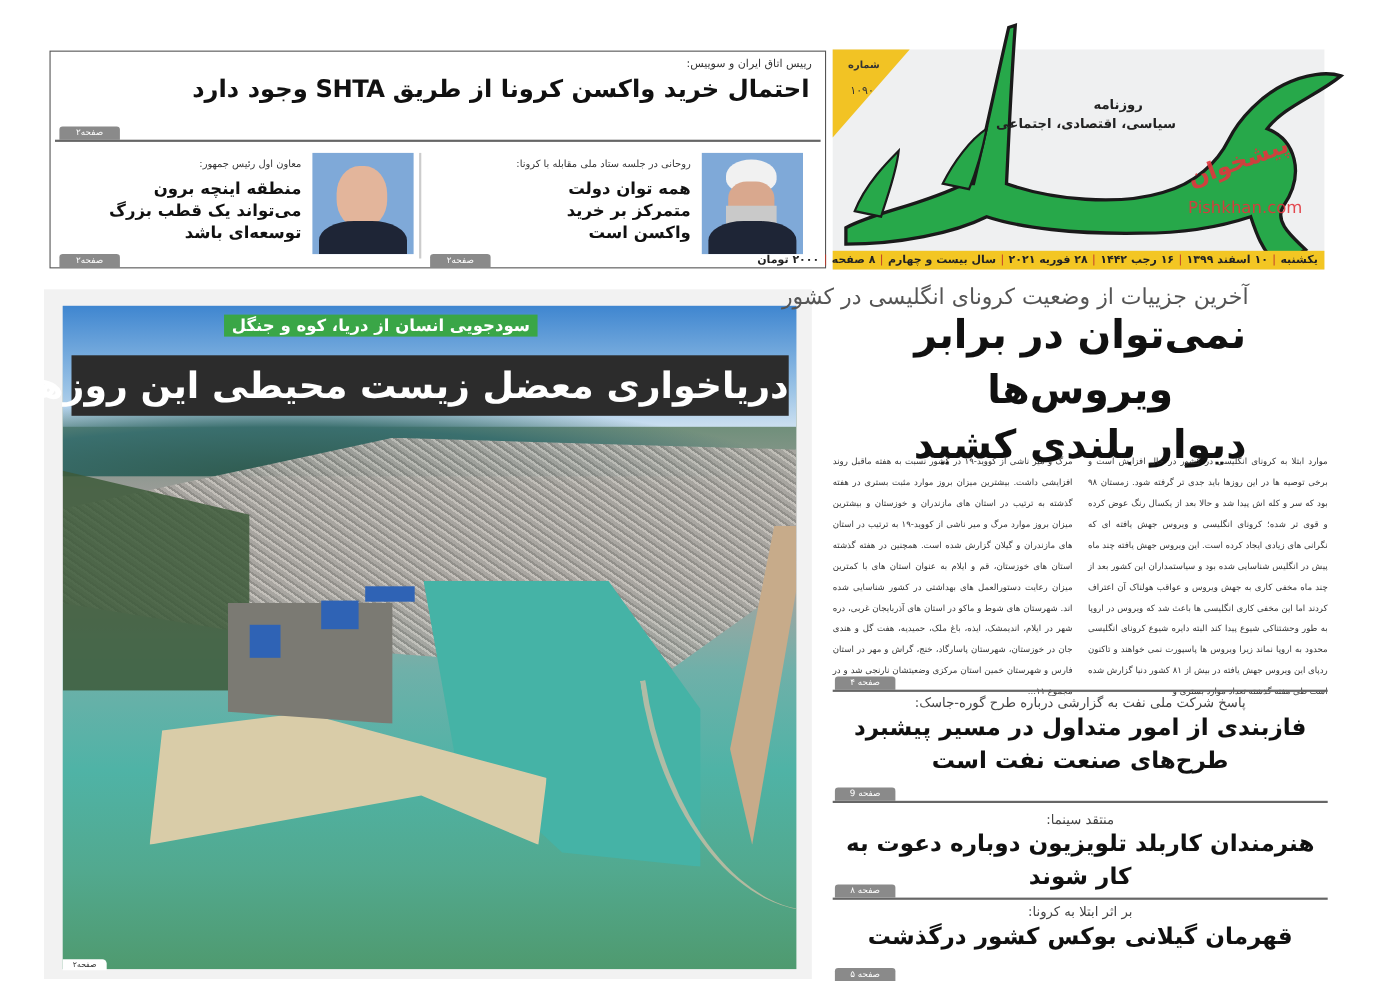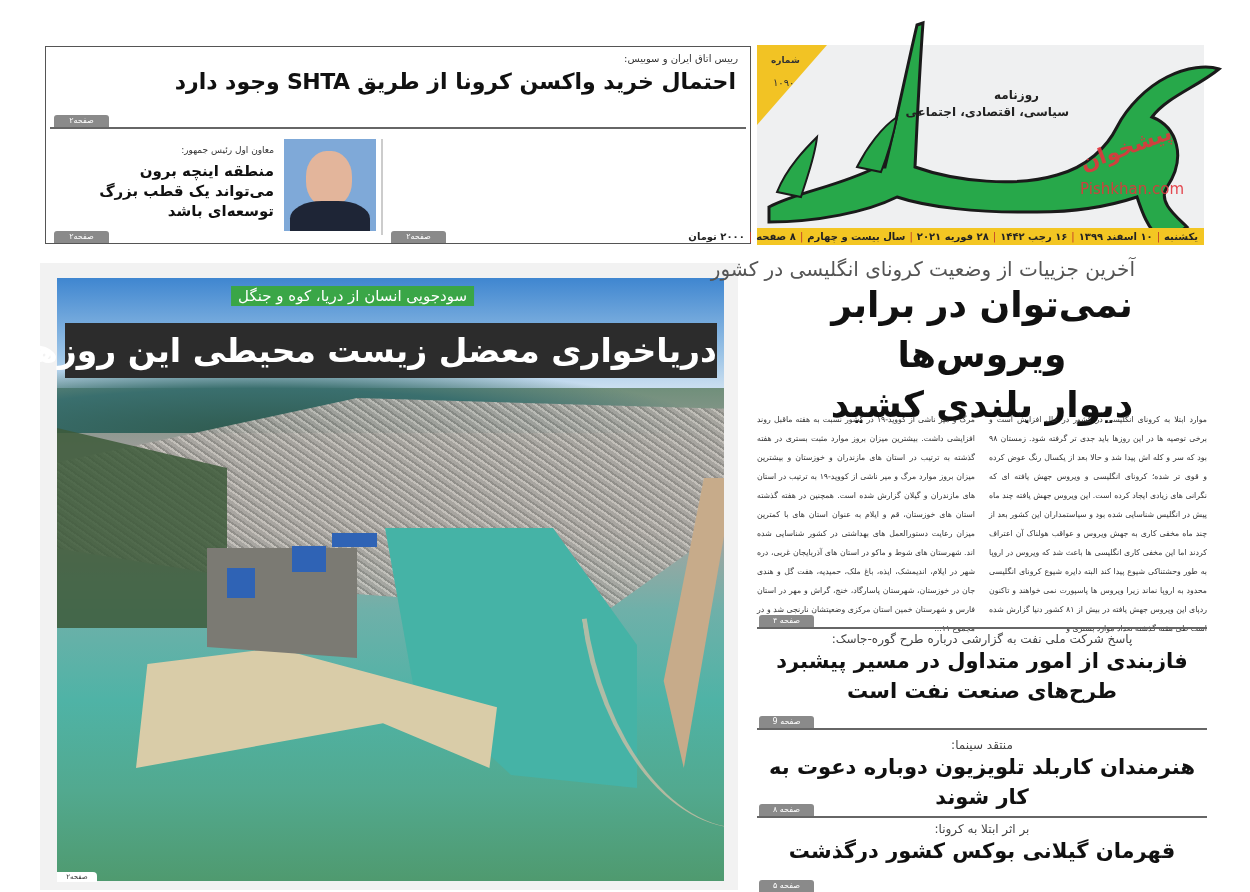--- a/index.html
+++ b/index.html
@@ -107,21 +107,21 @@
     clip-path: polygon(8% 35%, 42% 25%, 100% 62%, 98% 100%, 70% 72%, 5% 100%); }
   .feature .yard { position: absolute; left: 150px; top: 270px; width: 150px; height: 110px; background: #7b7a73; clip-path: polygon(0 0, 100% 0, 100% 100%, 0 90%); }
   .feature .shed1 { position: absolute; left: 170px; top: 290px; width: 28px; height: 30px; background: #2f63b5; }
   .feature .shed2 { position: absolute; left: 235px; top: 268px; width: 34px; height: 26px; background: #2f63b5; }
   .feature .shed3 { position: absolute; left: 275px; top: 255px; width: 45px; height: 14px; background: #2f63b5; }
   .feature .beach { position: absolute; left: 600px; top: 200px; width: 67px; height: 290px; background: #c7ab8a; clip-path: polygon(70% 0, 100% 0, 100% 20%, 40% 100%, 10% 70%); }
   .feature .breakwater { position: absolute; left: 540px; top: 330px; width: 140px; height: 230px; border-left: 5px solid #cbbfa6; border-radius: 0 0 0 100%; transform: rotate(-8deg); opacity: 0.8; }
 
   .feature .kicker {
     position: absolute; top: 23px; left: 50%; transform: translateX(-65%); background: #3aa647; color: #fff;
-    font-size: 15px; font-weight: normal; padding: 1px 7px; white-space: nowrap;
+    font-size: 15px; font-weight: bold; padding: 1px 7px; white-space: nowrap;
   }
   .feature .headline {
     position: absolute; top: 60px; left: 25px; width: 652px; height: 55px; background: #2c2c2c; color: #fff;
     font-size: 33px; font-weight: bold; line-height: 55px; text-align: center; white-space: nowrap; letter-spacing: -1px;
   }
   .feature .photo-tag {
     position: absolute; left: 17px; top: 609px; width: 40px; height: 10px; background: #fff; color: #333;
     font-size: 7px; line-height: 10px; text-align: center; border-radius: 0 4px 0 0;
   }
 
@@ -146,20 +146,34 @@
 </style>
 </head>
 <body>
 
 <div class="topbox">
   <div class="lead-kicker">رییس اتاق ایران و سوییس:</div>
   <div class="lead-title">احتمال خرید واکسن کرونا از طریق SHTA وجود دارد</div>
   <div class="page-tag lead-tag">صفحه۲</div>
   <div class="lead-rule"></div>
 
+  <div class="subitem sub-right">
+    <div class="photo">
+      <div class="head"></div>
+      <div class="face"></div>
+      <div class="beard"></div>
+      <div class="body"></div>
+    </div>
+    <div class="kicker">روحانی در جلسه ستاد ملی مقابله با کرونا:</div>
+    <div class="title">
+      <div>همه توان دولت</div>
+      <div>متمرکز بر خرید</div>
+      <div>واکسن است</div>
+    </div>
+  </div>
 
   <div class="sub-divider"></div>
 
   <div class="subitem sub-left">
     <div class="photo">
       <div class="head"></div>
       <div class="body"></div>
     </div>
     <div class="kicker">معاون اول رئیس جمهور:</div>
     <div class="title">

